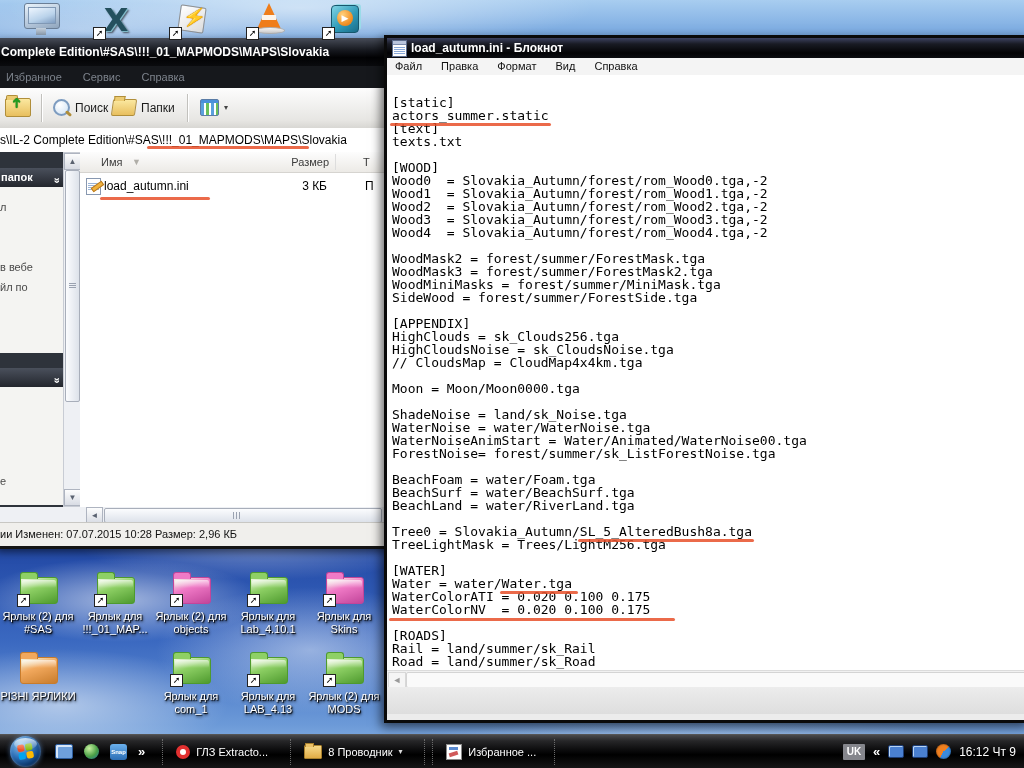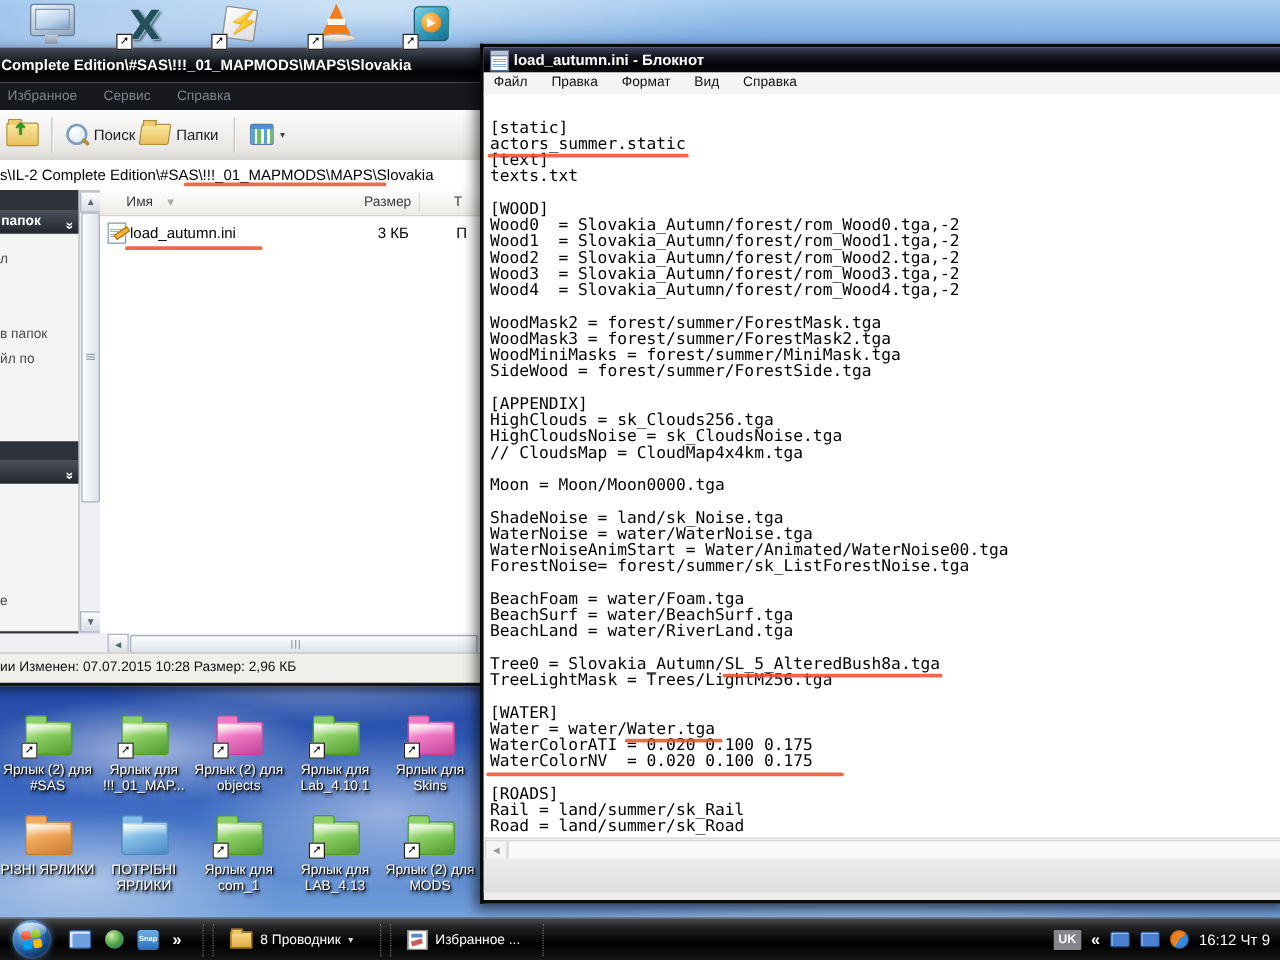--- a/index.html
+++ b/index.html
@@ -287,29 +287,20 @@
 
   <div class="dshort" style="left:-5px;top:657px;">
     <div class="fwrap">
         <div class="folder f-orange"></div>
       </div>
     <div class="dlabel">
         <div>РІЗНІ ЯРЛИКИ</div>
         <div></div>
       </div>
   </div>
-  <div class="dshort" style="left:72px;top:657px;">
-    <div class="fwrap">
-        <div class="folder f-blue"></div>
-      </div>
-    <div class="dlabel">
-        <div>ПОТРІБНІ</div>
-        <div>ЯРЛИКИ</div>
-      </div>
-  </div>
   <div class="dshort" style="left:148px;top:657px;">
     <div class="fwrap">
         <div class="folder f-green"></div>
         <span class="sc-arrow"></span>
       </div>
     <div class="dlabel">
         <div>Ярлык для</div>
         <div>com_1</div>
       </div>
   </div>
@@ -369,21 +360,21 @@
 
     <div class="ex-main">
 
       <div class="taskpane">
         <div class="tp-head" style="top:16px;">
           <span>папок</span>
           <span class="tp-chev">«</span>
         </div>
         <div class="tp-body" style="top:35px;height:166px;">
           <span style="top:14px;">л</span>
-          <span style="top:74px;">в папок</span>
+          <span style="top:74px;">в вебе</span>
           <span style="top:94px;">йл по</span>
         </div>
         <div class="tp-head" style="top:216px;">
           <span class="tp-chev">«</span>
         </div>
         <div class="tp-body" style="top:235px;height:118px;">
           <span style="top:88px;">е</span>
         </div>
       </div>
 
@@ -502,20 +493,24 @@
           <i></i>
         </span>
     </div>
     <div class="ql">
       <span class="ql-desktop"></span>
       <span class="ql-globe"></span>
       <span class="ql-snap">Snap</span>
       <span class="ql-more">»</span>
     </div>
     <div class="tb-sep"></div>
+    <div class="tb-btn" style="width:102px;">
+      <span class="opera-o"></span>
+      <span>ГЛЗ Extracto...</span>
+    </div>
     <div class="tb-sep"></div>
     <div class="tb-btn" style="width:108px;">
       <span class="sm-folder"></span>
       <span>8 Проводник</span>
       <span class="dd-arrow">▾</span>
     </div>
     <div class="tb-sep"></div>
     <div class="tb-sep"></div>
     <div class="tb-btn" style="width:96px;">
       <span class="paint-icon"></span>

